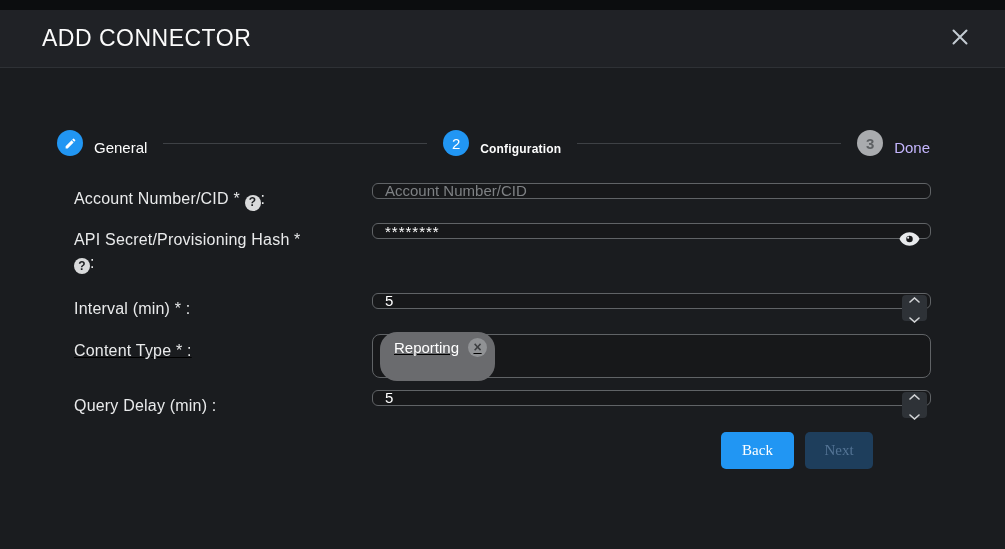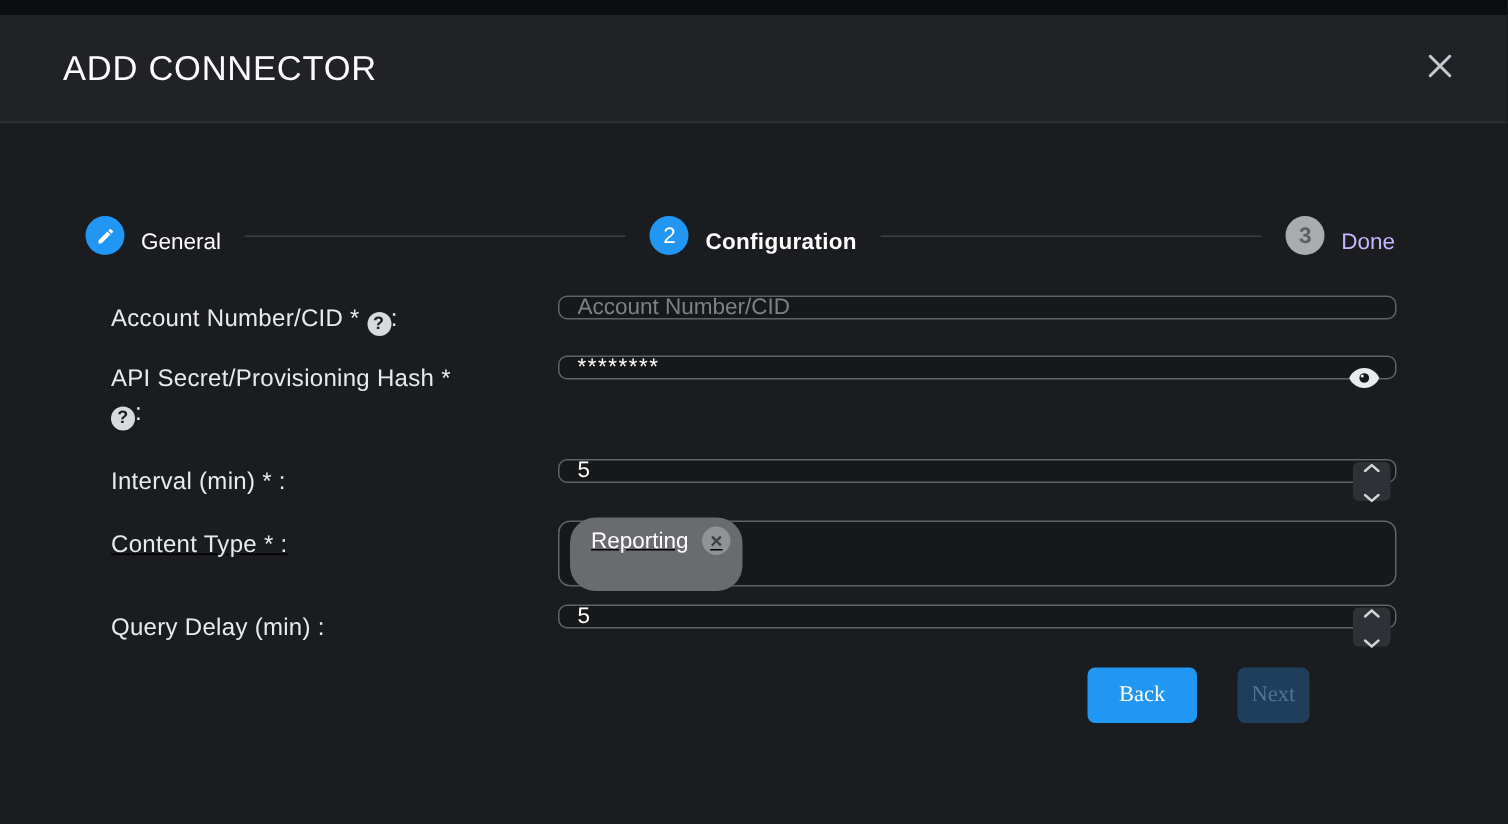--- a/index.html
+++ b/index.html
@@ -5,40 +5,40 @@
   * { box-sizing: border-box; margin: 0; padding: 0; }
   html,body { width:1005px; height:549px; }
   body {
     background:#1a1c1f;
     font-family:"Liberation Sans", sans-serif;
     overflow:hidden;
     position:relative;
   }
   .top-strip { height:10px; background:#0c0d0f; }
   .dialog-header {
-    height:72px; background:#202226;
+    height:58px; background:#202226;
     border-bottom:1px solid #2e3135;
     display:flex; align-items:center; justify-content:space-between;
     padding:0 32px 0 42px;
   }
   .dialog-title { color:#fbfbfb; font-size:23px; letter-spacing:.5px; font-weight:400; }
   .close-btn { background:none; border:none; cursor:pointer; padding:4px; display:flex; }
 
   
   .stepper { display:flex; align-items:center; margin:62px 75px 0 57px; }
   .step { display:flex; align-items:flex-end; gap:11px; flex:0 0 auto; }
   .step-circle {
     width:26px; height:26px; border-radius:50%;
     display:flex; align-items:center; justify-content:center;
     font-size:15px; flex:0 0 auto;
   }
   .step-circle.done, .step-circle.active { background:#2196f3; color:#ffffff; }
   .step-circle.pending { background:#a9abae; color:#5d6063; font-weight:700; }
   .step-label { font-size:15px; color:#fdfdfd; }
-  .step-label.bold { font-weight:700; font-size:15px; letter-spacing:.2px; }
+  .step-label.bold { font-weight:700; font-size:12px; letter-spacing:.2px; }
   .step-label.muted { color:#c4b5fd; font-weight:400; }
   .step-line { flex:1 1 auto; height:1px; background:#3e4145; margin:0 16px; }
 
   
   .form { padding:26px 74px 0 74px; }
   .form-row { display:flex; }
   .mt12 { margin-top:12px; }
   .mt18 { margin-top:18px; }
   .mt14 { margin-top:14px;text-decoration:underline; }
   .mt11 { margin-top:11px; }
@@ -87,21 +87,21 @@
     font-size:14px; font-weight:700; border:none; cursor:pointer; line-height:1;
   }
 
   
   .footer { display:flex; justify-content:flex-end; gap:11px; margin:15px 58px 0 0; }
   .btn {
     height:37px; border-radius:5px; border:none; font-size:15px;
     font-family:Liberation Serif, serif; cursor:pointer;
   }
   .btn-back { background:#2196f3; color:#ffffff; width:73px; }
-  .btn-next { background:#1e3e5c; color:#547495; width:48px; cursor:default;margin-left:16px; }
+  .btn-next { background:#1e3e5c; color:#547495; width:68px; cursor:default; }
 </style>
 </head>
 <body>
 
 <div class="top-strip"></div>
 
 <div class="dialog-header">
   <div class="dialog-title">ADD CONNECTOR</div>
   <button class="close-btn">
     <span>

